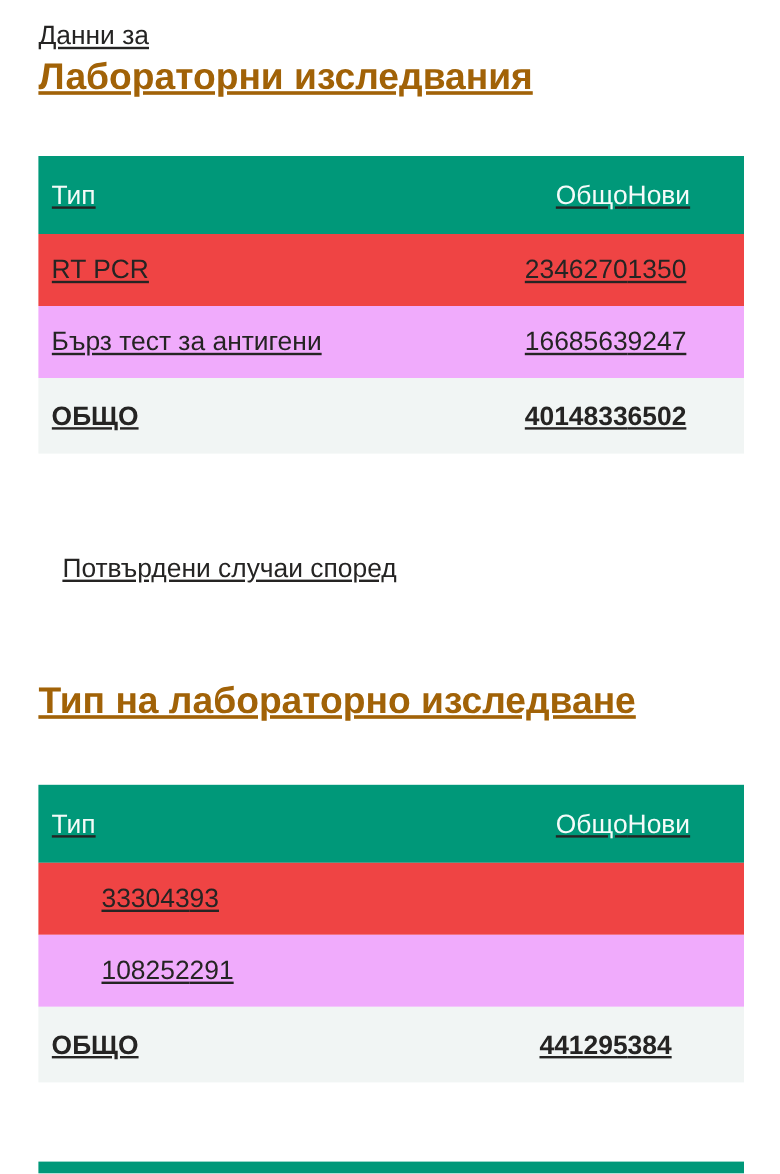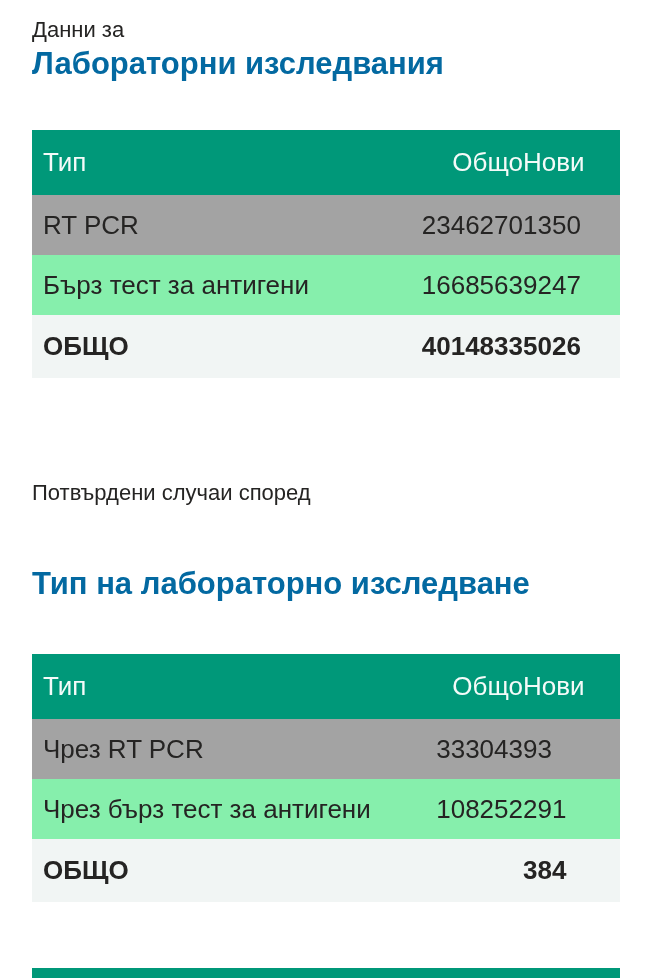--- a/index.html
+++ b/index.html
@@ -8,55 +8,55 @@
     background: #ffffff;
   }
   body {
     width: 650px;
     height: 978px;
     position: relative;
     overflow: hidden;
     font-family: "Liberation Sans", sans-serif;
     color: #252423;
   }
-  .abs { position: absolute; }
+  .abs { position: absolute; text-decoration: underline; }
   .section-subtitle {
     left: 32px;
     font-size: 22px;
     line-height: 28px;
     color: #252423;
     white-space: nowrap;
   }
   .section-title {
     left: 32px;
     width: 560px;
     font-size: 31px;
     line-height: 44px;
     font-weight: 700;
-    color: #0369a1;
+    color: #a16207;
   }
   .stats-table {
     left: 32px;
     width: 588px;
   }
   .t-row {
     display: flex;
     align-items: center;
     box-sizing: border-box;
     padding-left: 11px;
     padding-right: 7px;
-    font-size: 26px;
+    font-size: 22px;
   }
   .t-header {
     height: 65px;
     background: #009879;
     color: #f4fbf9;
   }
-  .t-data { height: 60px; background: #a3a3a3; }
-  .t-alt { background: #86efac; }
+  .t-data { height: 60px; background: #ef4444; }
+  .t-alt { background: #f0abfc; }
   .t-total {
     height: 63px;
     background: #f1f5f4;
     font-weight: 700;
   }
   .col-type { flex: 1; text-align: left; overflow: hidden; white-space: nowrap; }
   .col-total { width: 115px; text-align: right; white-space: nowrap; }
   .col-new { width: 90px; text-align: left; white-space: nowrap; }
   .partial-next-header {
     left: 32px;
@@ -85,43 +85,42 @@
     <div class="col-new">1350</div>
   </div>
   <div class="t-row t-data t-alt">
     <div class="col-type">Бърз тест за антигени</div>
     <div class="col-total">1668563</div>
     <div class="col-new">9247</div>
   </div>
   <div class="t-row t-total">
     <div class="col-type">ОБЩО</div>
     <div class="col-total">4014833</div>
-    <div class="col-new">5026</div>
+    <div class="col-new">6502</div>
   </div>
 </div>
 
-<div class="abs section-subtitle" style="top:479px;">Потвърдени случаи според</div>
+<div class="abs section-subtitle" style="top:460px;margin-left:20px;">Потвърдени случаи според</div>
 
 <div class="abs section-title" style="top:514px;margin-top:48px;">Тип на лабораторно изследване</div>
 
 <div class="abs stats-table" style="top:654px;">
   <div class="t-row t-header">
     <div class="col-type">Тип</div>
     <div class="col-total">Общо</div>
     <div class="col-new">Нови</div>
   </div>
   <div class="t-row t-data">
-    <div class="col-type">Чрез RT PCR</div>
     <div class="col-total">333043</div>
     <div class="col-new">93</div>
   </div>
   <div class="t-row t-data t-alt">
-    <div class="col-type">Чрез бърз тест за антигени</div>
     <div class="col-total">108252</div>
     <div class="col-new">291</div>
   </div>
   <div class="t-row t-total">
     <div class="col-type">ОБЩО</div>
+    <div class="col-total">441295</div>
     <div class="col-new">384</div>
   </div>
 </div>
 
 <div class="abs partial-next-header"></div>
 
 </body></html>

